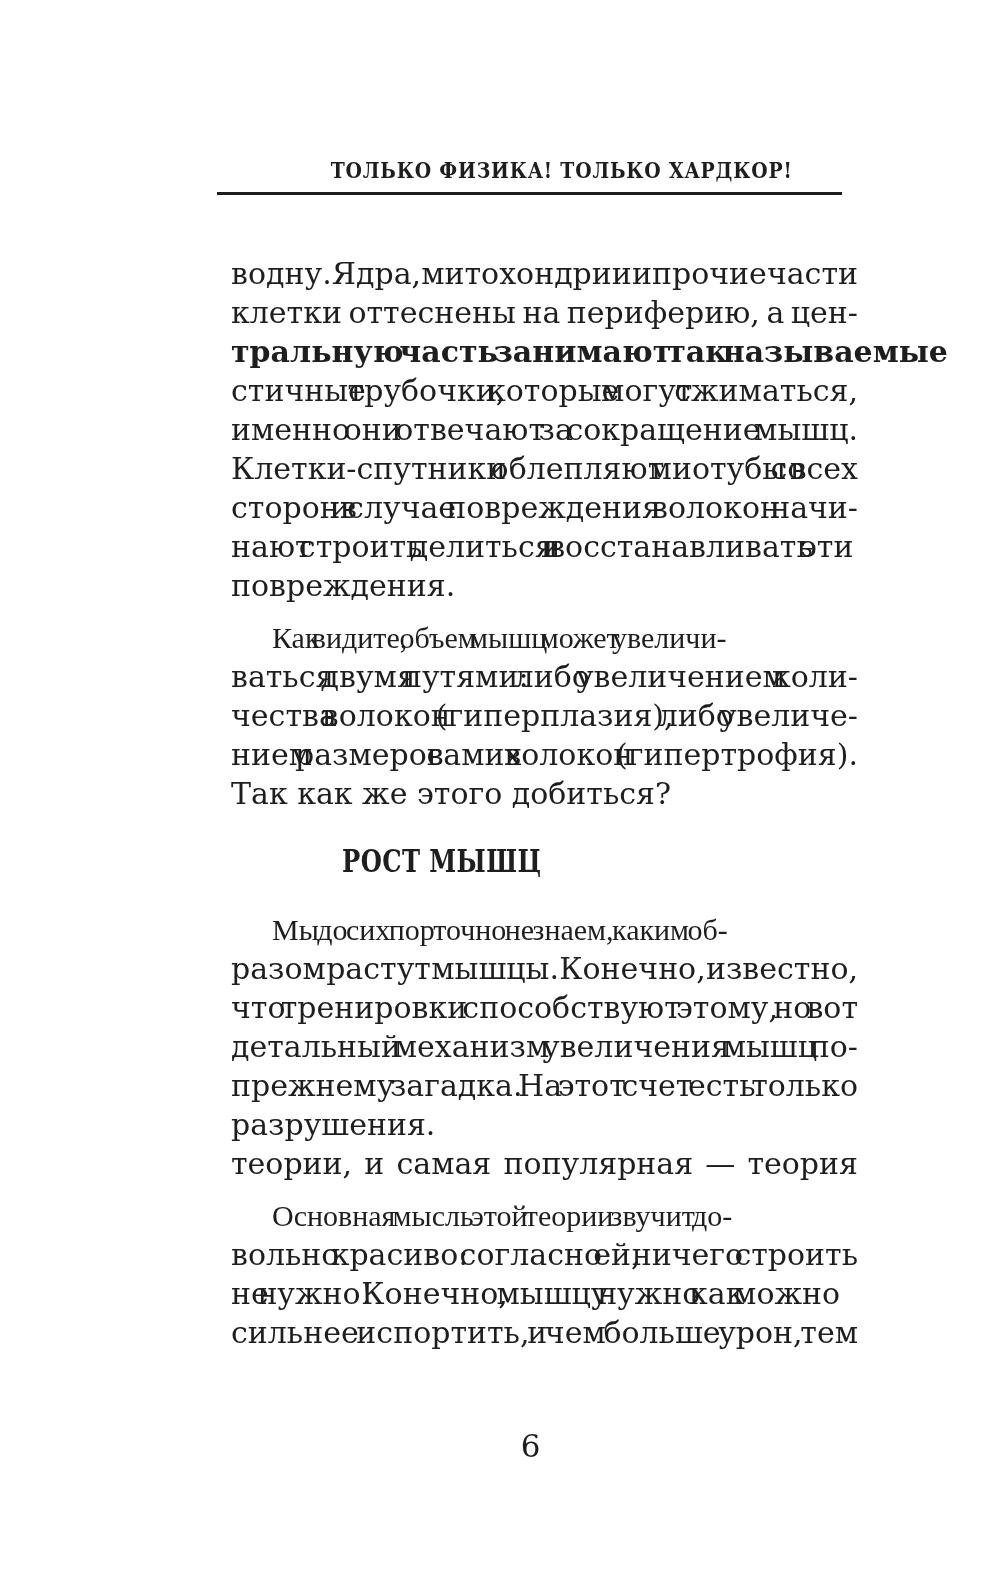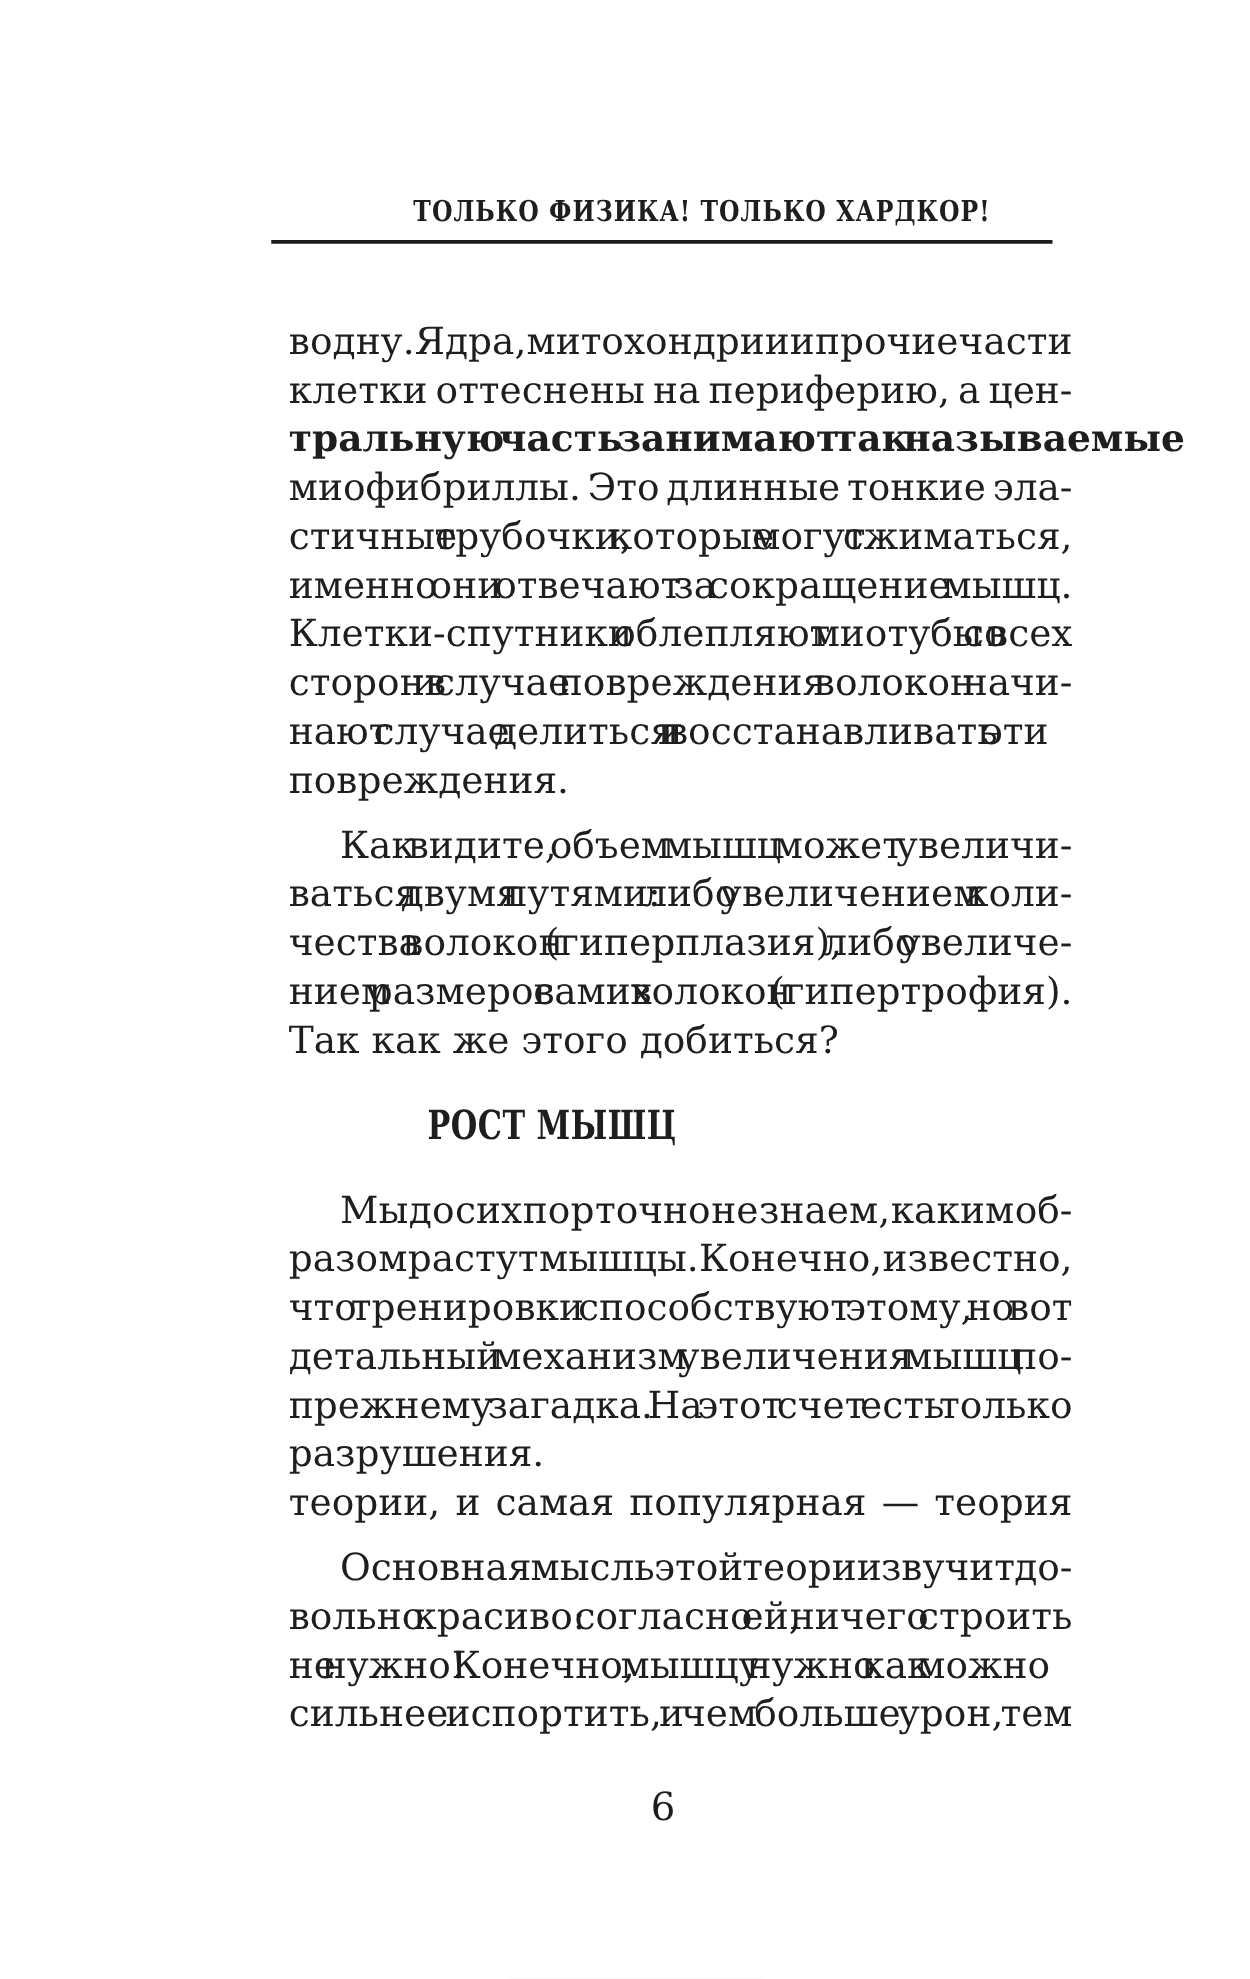--- a/index.html
+++ b/index.html
@@ -52,21 +52,21 @@
     width:627px;
     font-size:30px;
     line-height:39px;
   }
   .paragraph{margin:13px;}
   .line{
     white-space:pre;
     height:39px;
     overflow:visible;
   }
-  .line.indent{padding-left:41px;}
+  .line.indent{padding-left:41px;font-family:Liberation Serif, serif;}
   .section-heading{
     margin:25px 0 26px 124px;
     font-size:32px;
     font-weight:bold;
     line-height:46px;
     white-space:nowrap;
   }
   .section-heading .condensed{
     display:inline-block;
     transform:scaleX(0.76);
@@ -93,26 +93,25 @@
     <span class="condensed">ТОЛЬКО ФИЗИКА! ТОЛЬКО ХАРДКОР!</span>
   </div>
 
   <div class="header-rule"></div>
 
   <div class="body-text">
       <div class="paragraph">
         <div class="line just" style="word-spacing: -9.45573px;">в одну. Ядра, митохондрии и прочие части</div>
         <div class="line just" style="word-spacing: -3px;">клетки оттеснены на периферию, а цен-</div>
         <div class="line just" style="word-spacing: -14.6172px; font-weight: bold;">тральную часть занимают так называемые</div>
-        <div class="line just" style="word-spacing: -4.14844px;">миофибриллы. Это длинные тонкие эла-</div>
         <div class="line just" style="word-spacing: -27.793px;">стичные трубочки, которые могут сжиматься,</div>
         <div class="line just" style="word-spacing: -15.975px;">именно они отвечают за сокращение мышц.</div>
         <div class="line just" style="word-spacing: -25.2188px;">Клетки-спутники облепляют миотубы со всех</div>
         <div class="line just" style="word-spacing: -19.3646px;">сторон и в случае повреждения волокон начи-</div>
-        <div class="line just" style="word-spacing: -22.2688px;">нают случае делиться и восстанавливать эти</div>
+        <div class="line just" style="word-spacing: -22.2688px;">нают строить делиться и восстанавливать эти</div>
         <div class="line left">повреждения.</div>
       </div>
       <div class="paragraph">
         <div class="line just indent" style="word-spacing: -15.225px;">Как видите, объем мышц может увеличи-</div>
         <div class="line just" style="word-spacing: -23.4375px; text-align: center;">ваться двумя путями: либо увеличением коли-</div>
         <div class="line just" style="word-spacing: -24.4688px;">чества волокон (гиперплазия), либо увеличе-</div>
         <div class="line just" style="word-spacing: -26.6523px;">нием размеров самих волокон (гипертрофия).</div>
         <div class="line left">Так как же этого добиться?</div>
       </div>
       <div class="section-heading"><span class="condensed">РОСТ МЫШЦ</span></div>

